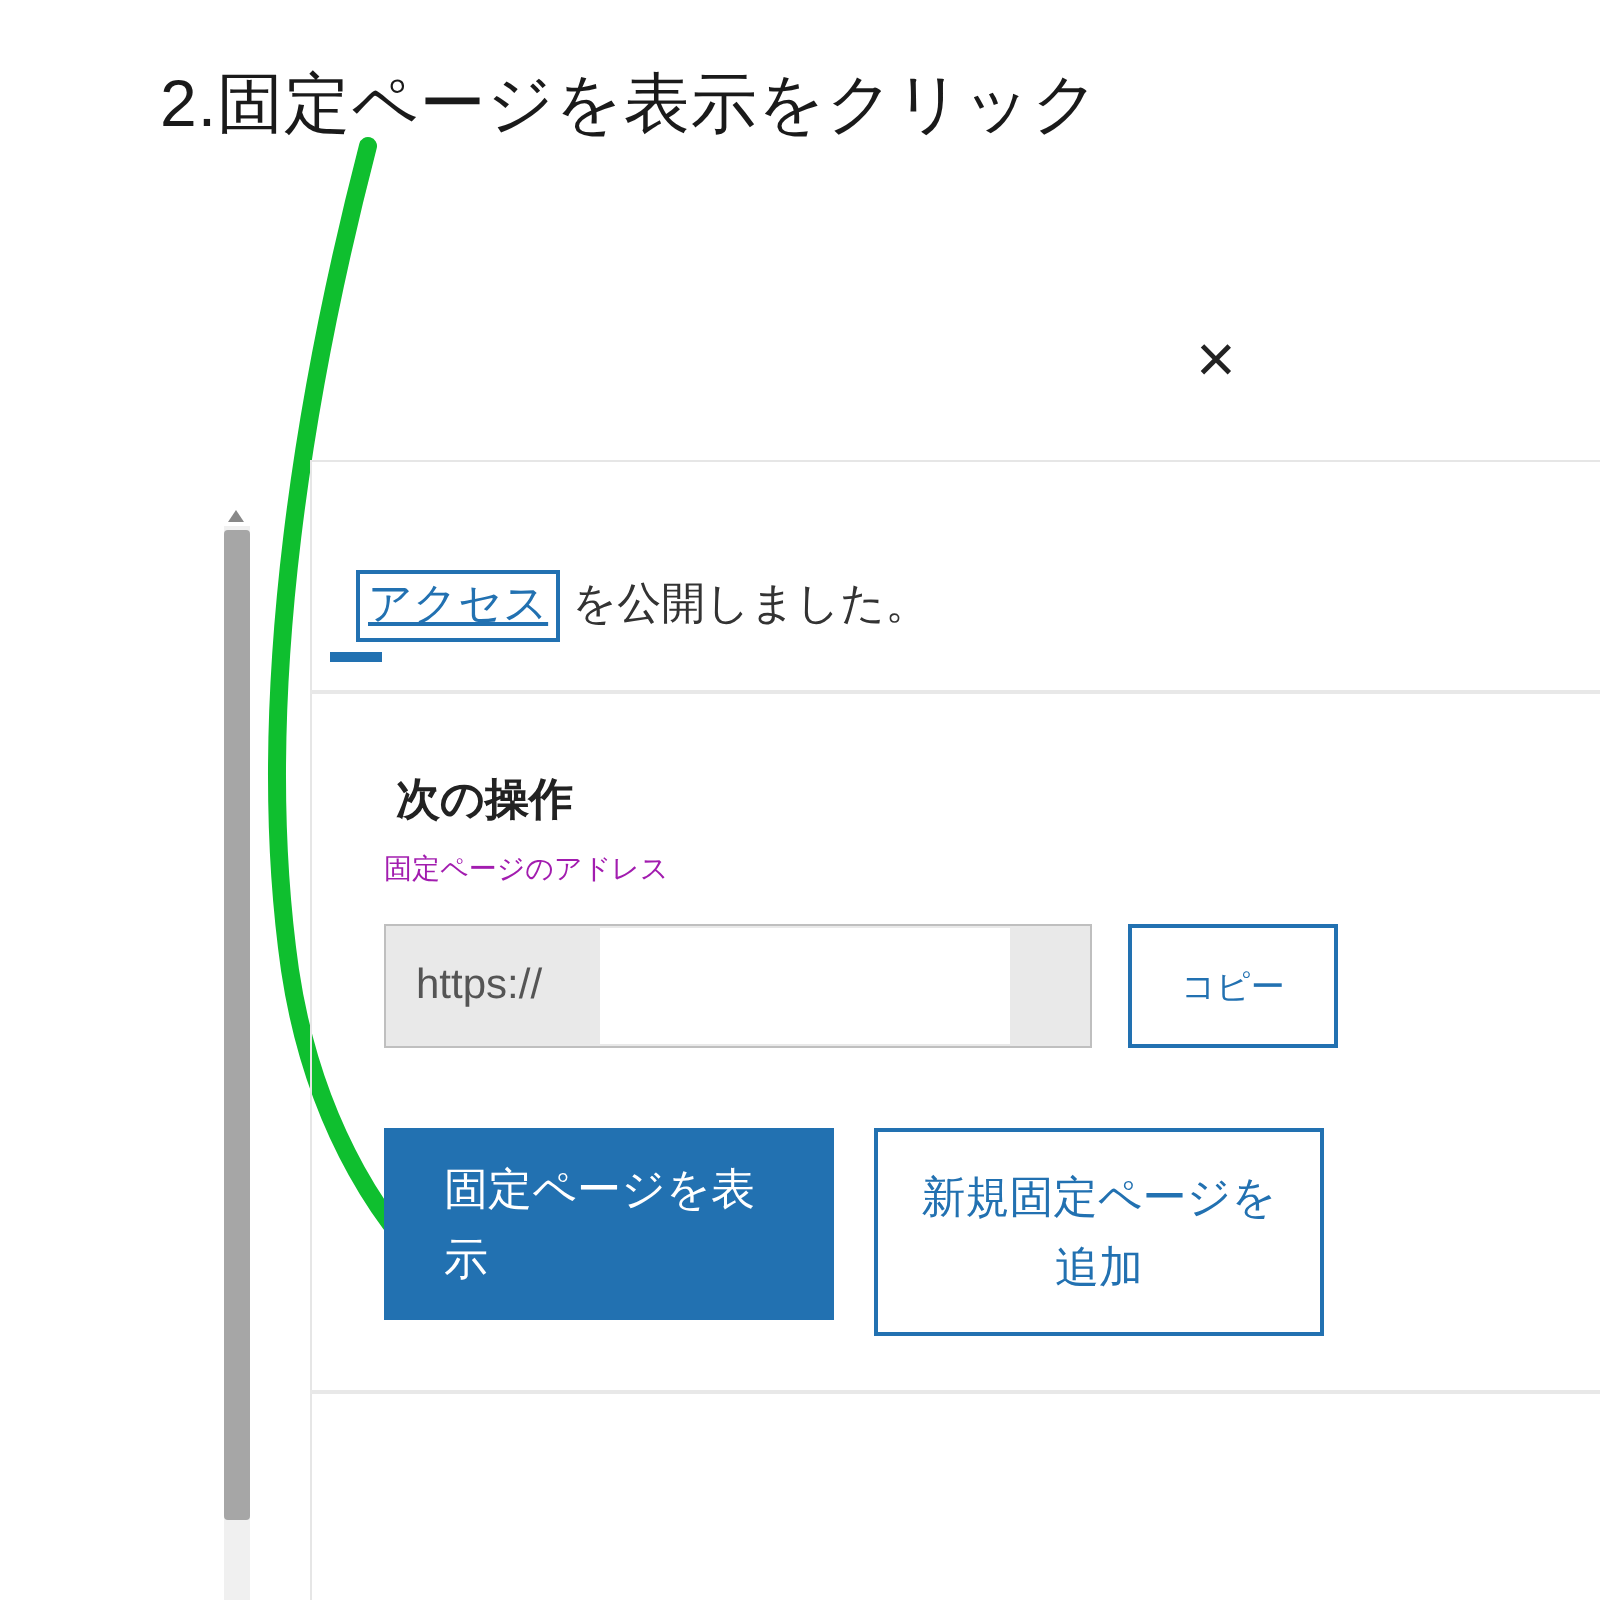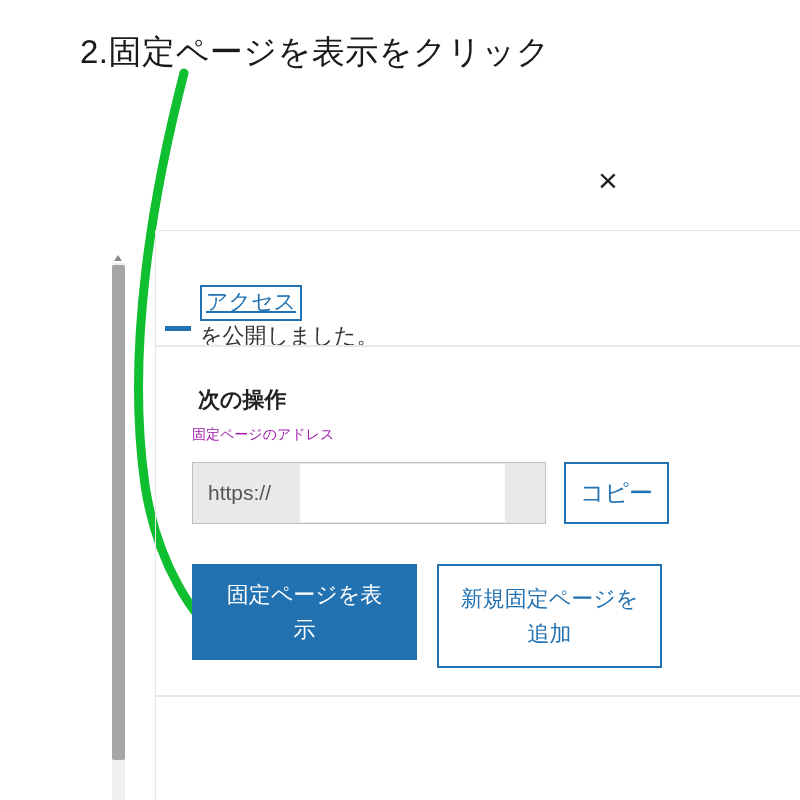--- a/index.html
+++ b/index.html
@@ -81,26 +81,25 @@
     .content-frame-left-border {
       position: absolute;
       top: 230px;
       left: 155px;
       bottom: 0;
       border-left: 1px solid #e6e6e6;
     }
     .published-line {
       position: absolute;
       top: 285px;
-      left: 200px;
+      left: 178px;
       font-size: 22px;
       color: #333;
       display: flex;
       align-items: baseline;
-      flex-direction: column;
     }
     .link-box {
       border: 2px solid #2271b1;
       padding: 0 4px 2px 4px;
       margin-right: 6px;
     }
     .link-text {
       color: #2271b1;
       text-decoration: underline;
       font-size: 22px;
@@ -164,21 +163,21 @@
       bottom: 1px;
       width: 205px;
       background: #fff;
     }
     .copy-btn {
       width: 105px;
       height: 62px;
       border: 2px solid #2271b1;
       background: #fff;
       color: #2271b1;
-      font-size: 24px;
+      font-size: 17px;
       display: flex;
       align-items: center;
       justify-content: center;
       cursor: pointer;
     }
     .button-row {
       position: absolute;
       top: 564px;
       left: 192px;
       display: flex;
@@ -186,21 +185,20 @@
     }
     .primary-btn {
       width: 225px;
       height: 96px;
       background: #2271b1;
       color: #fff;
       font-size: 22px;
       display: flex;
       align-items: center;
       justify-content: center;
-      text-align: center;
       line-height: 1.6;
       cursor: pointer;
       padding: 0 30px;
     }
     .secondary-btn {
       width: 225px;
       height: 104px;
       background: #fff;
       border: 2px solid #2271b1;
       color: #2271b1;

